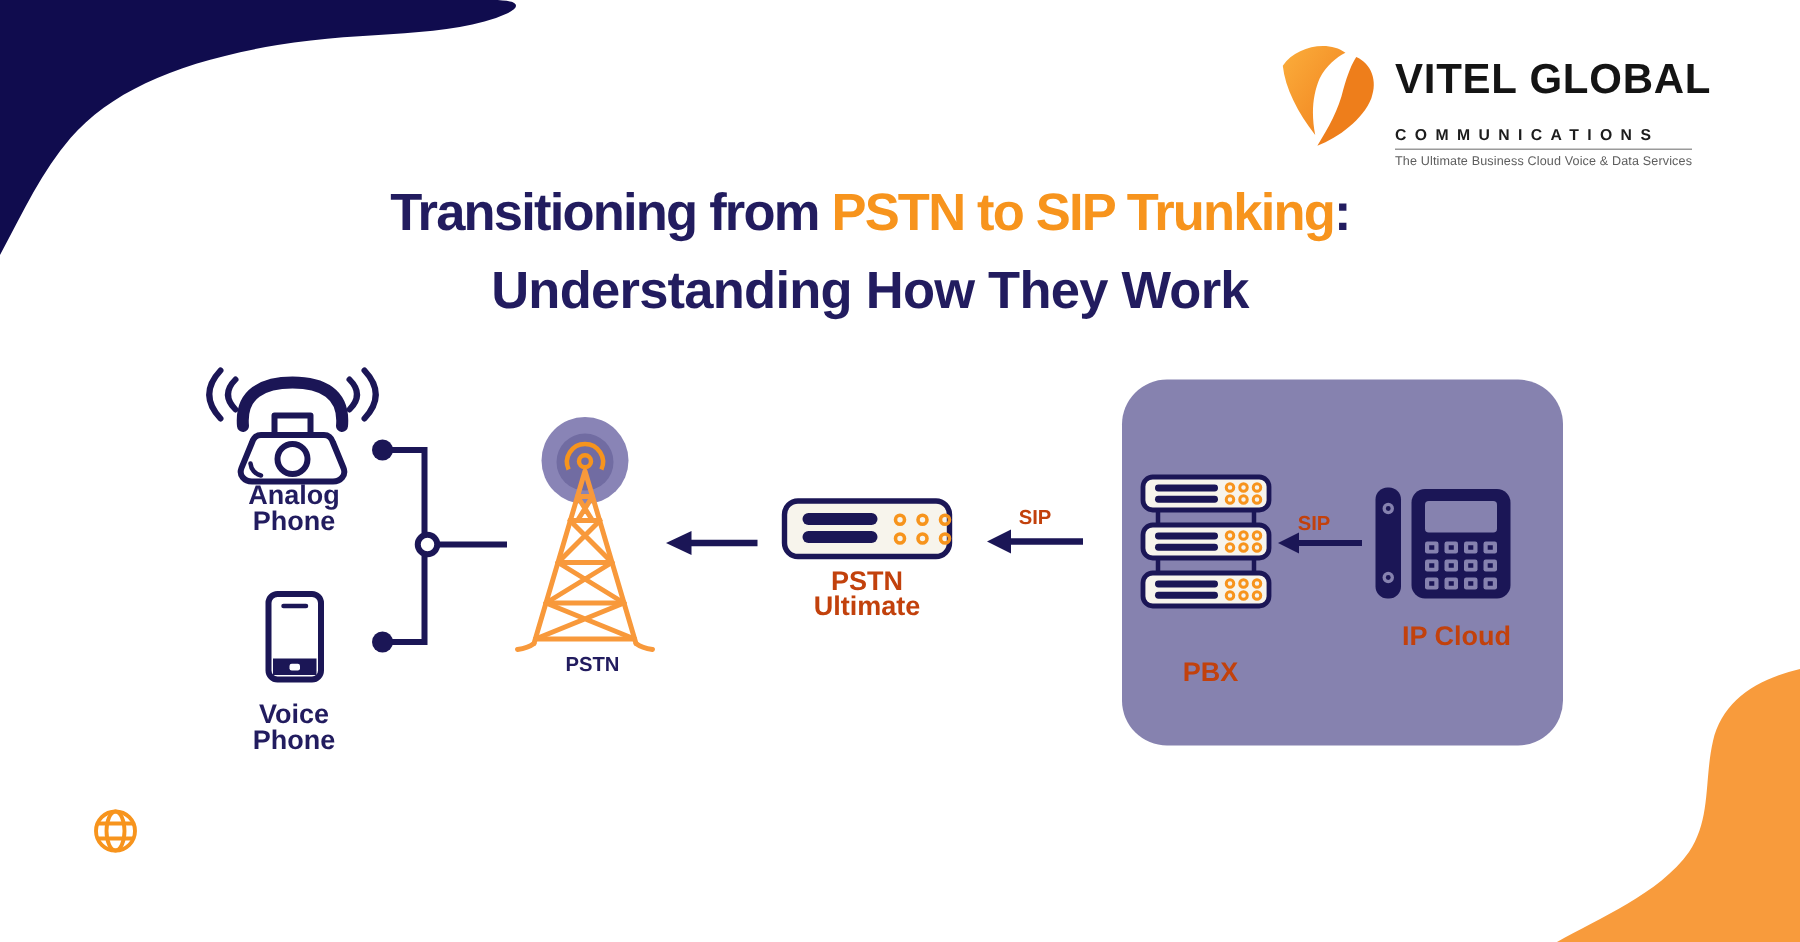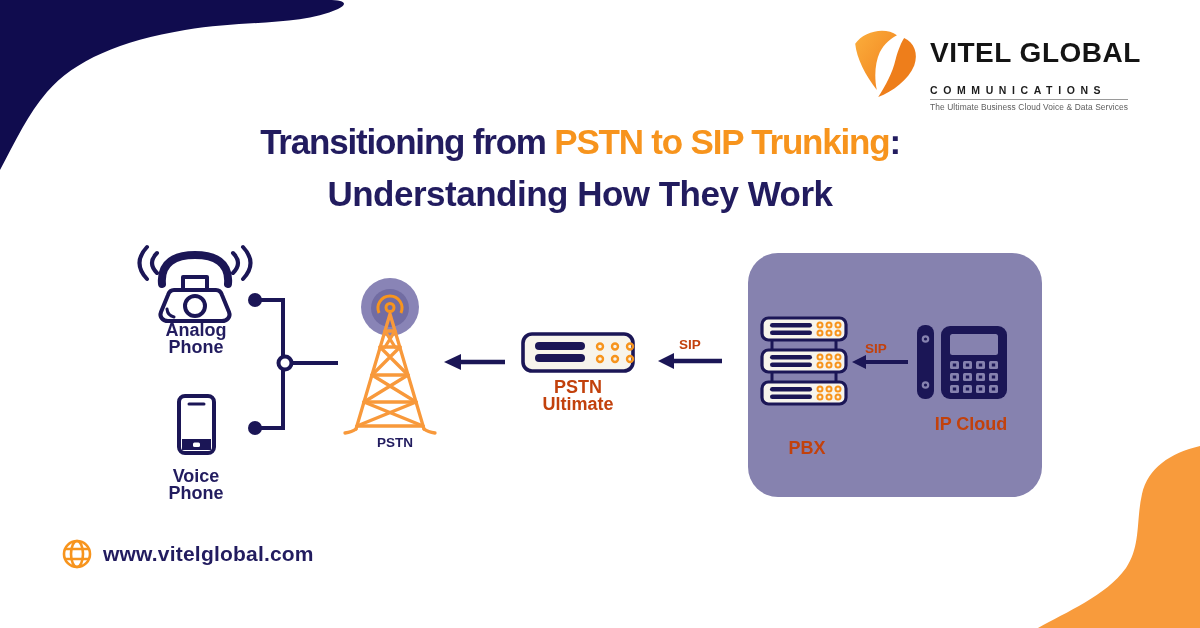--- a/index.html
+++ b/index.html
@@ -264,16 +264,15 @@
   <div class="lbl big orange ipphone-label">IP Cloud</div>
 
   <div class="website">
     <svg width="34" height="34" viewBox="0 0 34 34">
       <g fill="none" stroke="#F7941D" stroke-width="2.6">
         <circle cx="17" cy="17" r="13"></circle>
         <ellipse cx="17" cy="17" rx="6" ry="13"></ellipse>
         <path d="M5.5,12 H28.5 M5.5,22 H28.5"></path>
       </g>
     </svg>
-    <span class="url">www.vitelglobal.com</span>
   </div>
 
 </div>
 
 </body></html>

